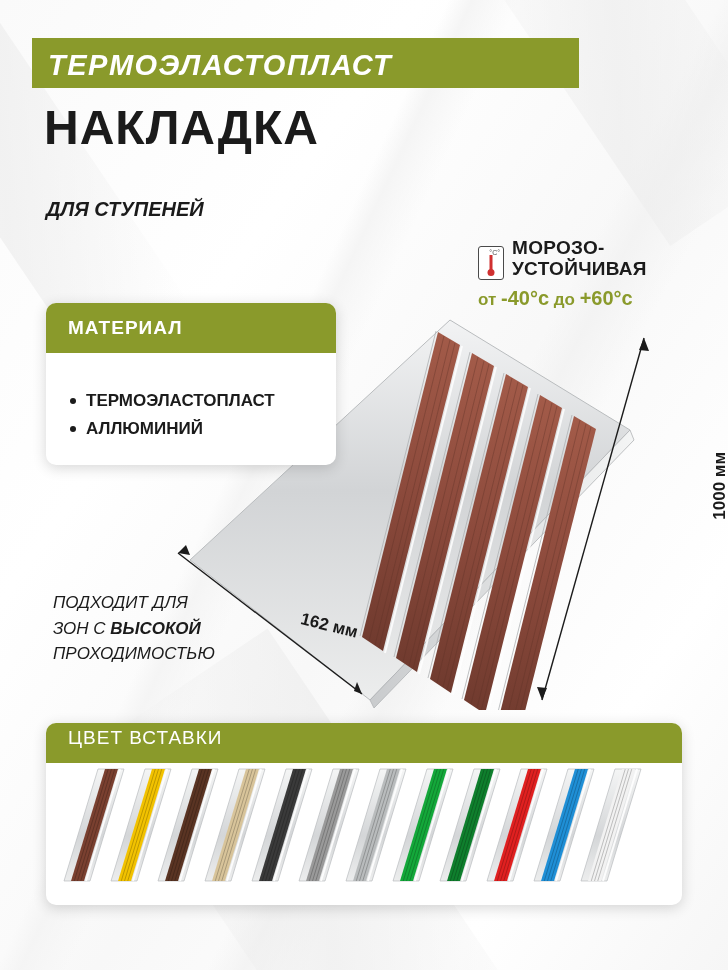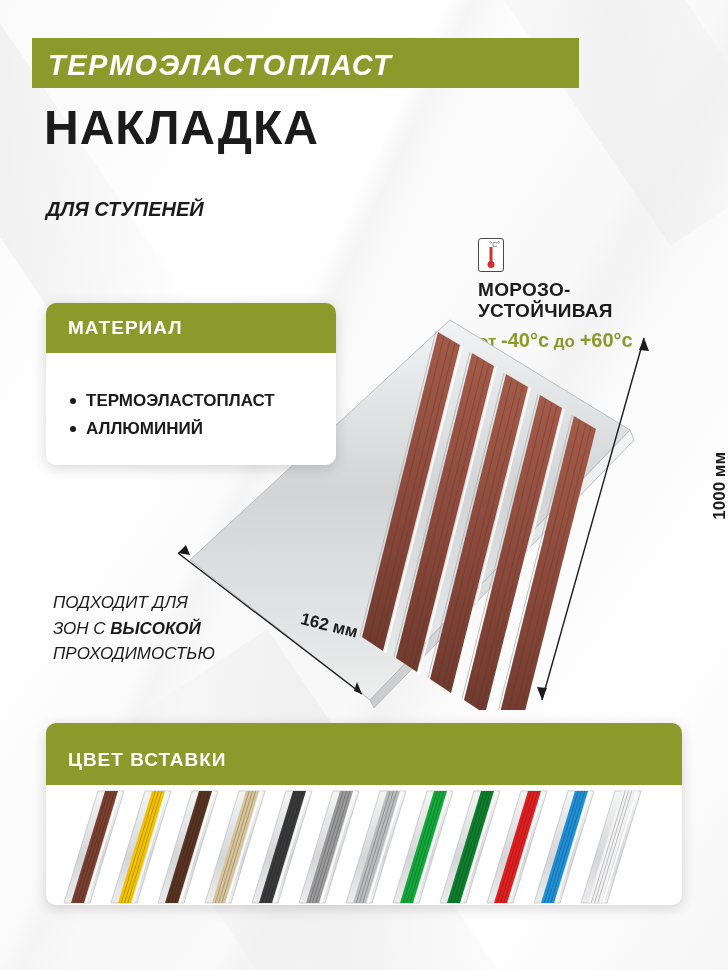--- a/index.html
+++ b/index.html
@@ -79,21 +79,21 @@
     letter-spacing: 1px;
     margin-top: 2px;
   }
 
   
   .frost {
     position: absolute;
     left: 478px; top: 238px;
     width: 230px;
   }
-  .frost-row { display: flex; align-items: flex-start; gap: 8px; flex-direction: column; }
+  .frost-row { display: flex; align-items: flex-end; gap: 8px; }
   .frost-icon {
     width: 26px; height: 34px;
     border: 1.5px solid #4a4a4a;
     border-radius: 3px;
     position: relative;
     flex: 0 0 auto;
     background: #fff;
   }
   .frost-icon .therm-bulb {
     position: absolute; left: 50%; bottom: 3px;
@@ -187,23 +187,23 @@
     width: 636px; height: 182px;
     background: #ffffff;
     border-radius: 10px;
     box-shadow: 0 3px 14px rgba(0,0,0,0.16);
     overflow: hidden;
   }
   .col-head {
     background: #8a9a2b;
     color: #ffffff;
     font-size: 19px;
-    font-weight: bold;
+    font-weight: normal;
     letter-spacing: 1px;
-    padding: 26px 0 14px 22px;
+    padding: 4px 0 14px 22px;
   }
   .col-strip { position: relative; height: 126px; }
   .col-strip svg { position: absolute; left: 0; top: 0; }
 </style>
 </head>
 <body>
 
 <div class="page">
 
   <div class="bg-streak" style="left:-60px;top:-120px;width:120px;height:500px;"></div>

